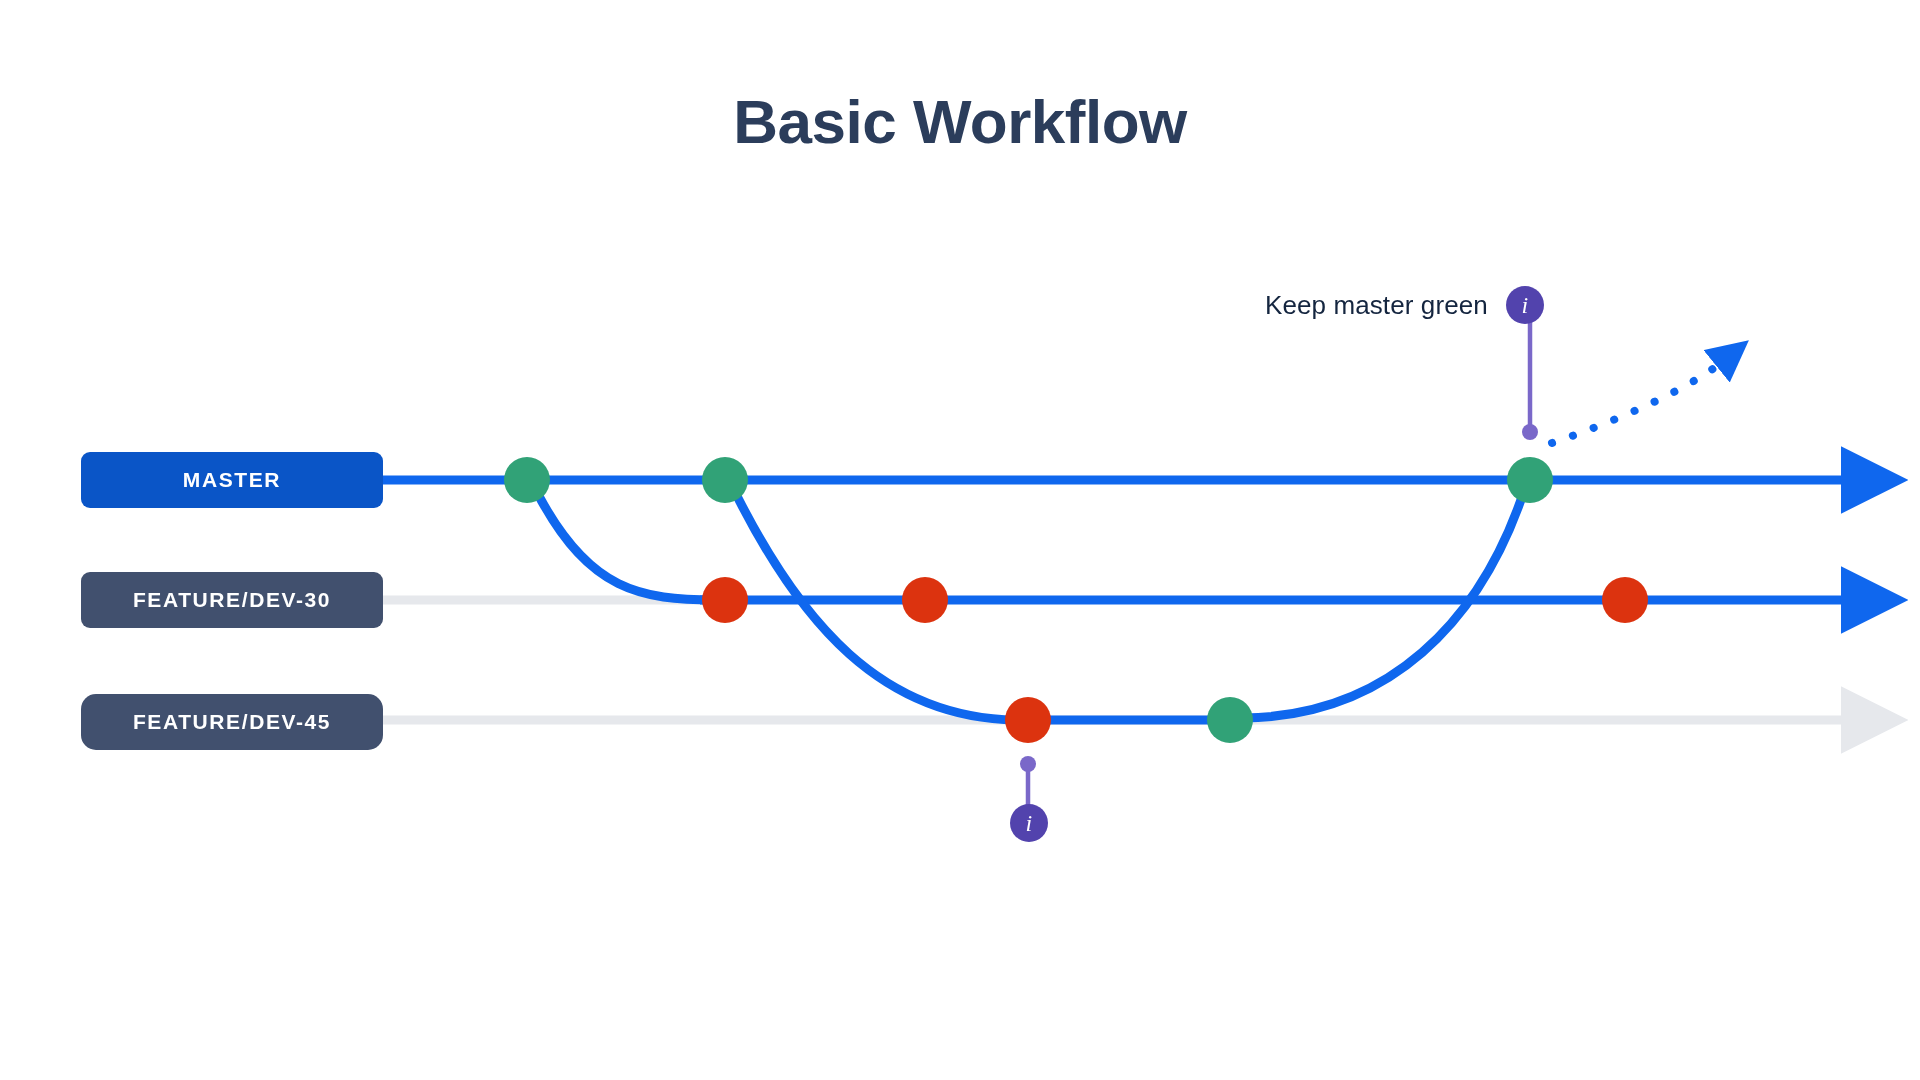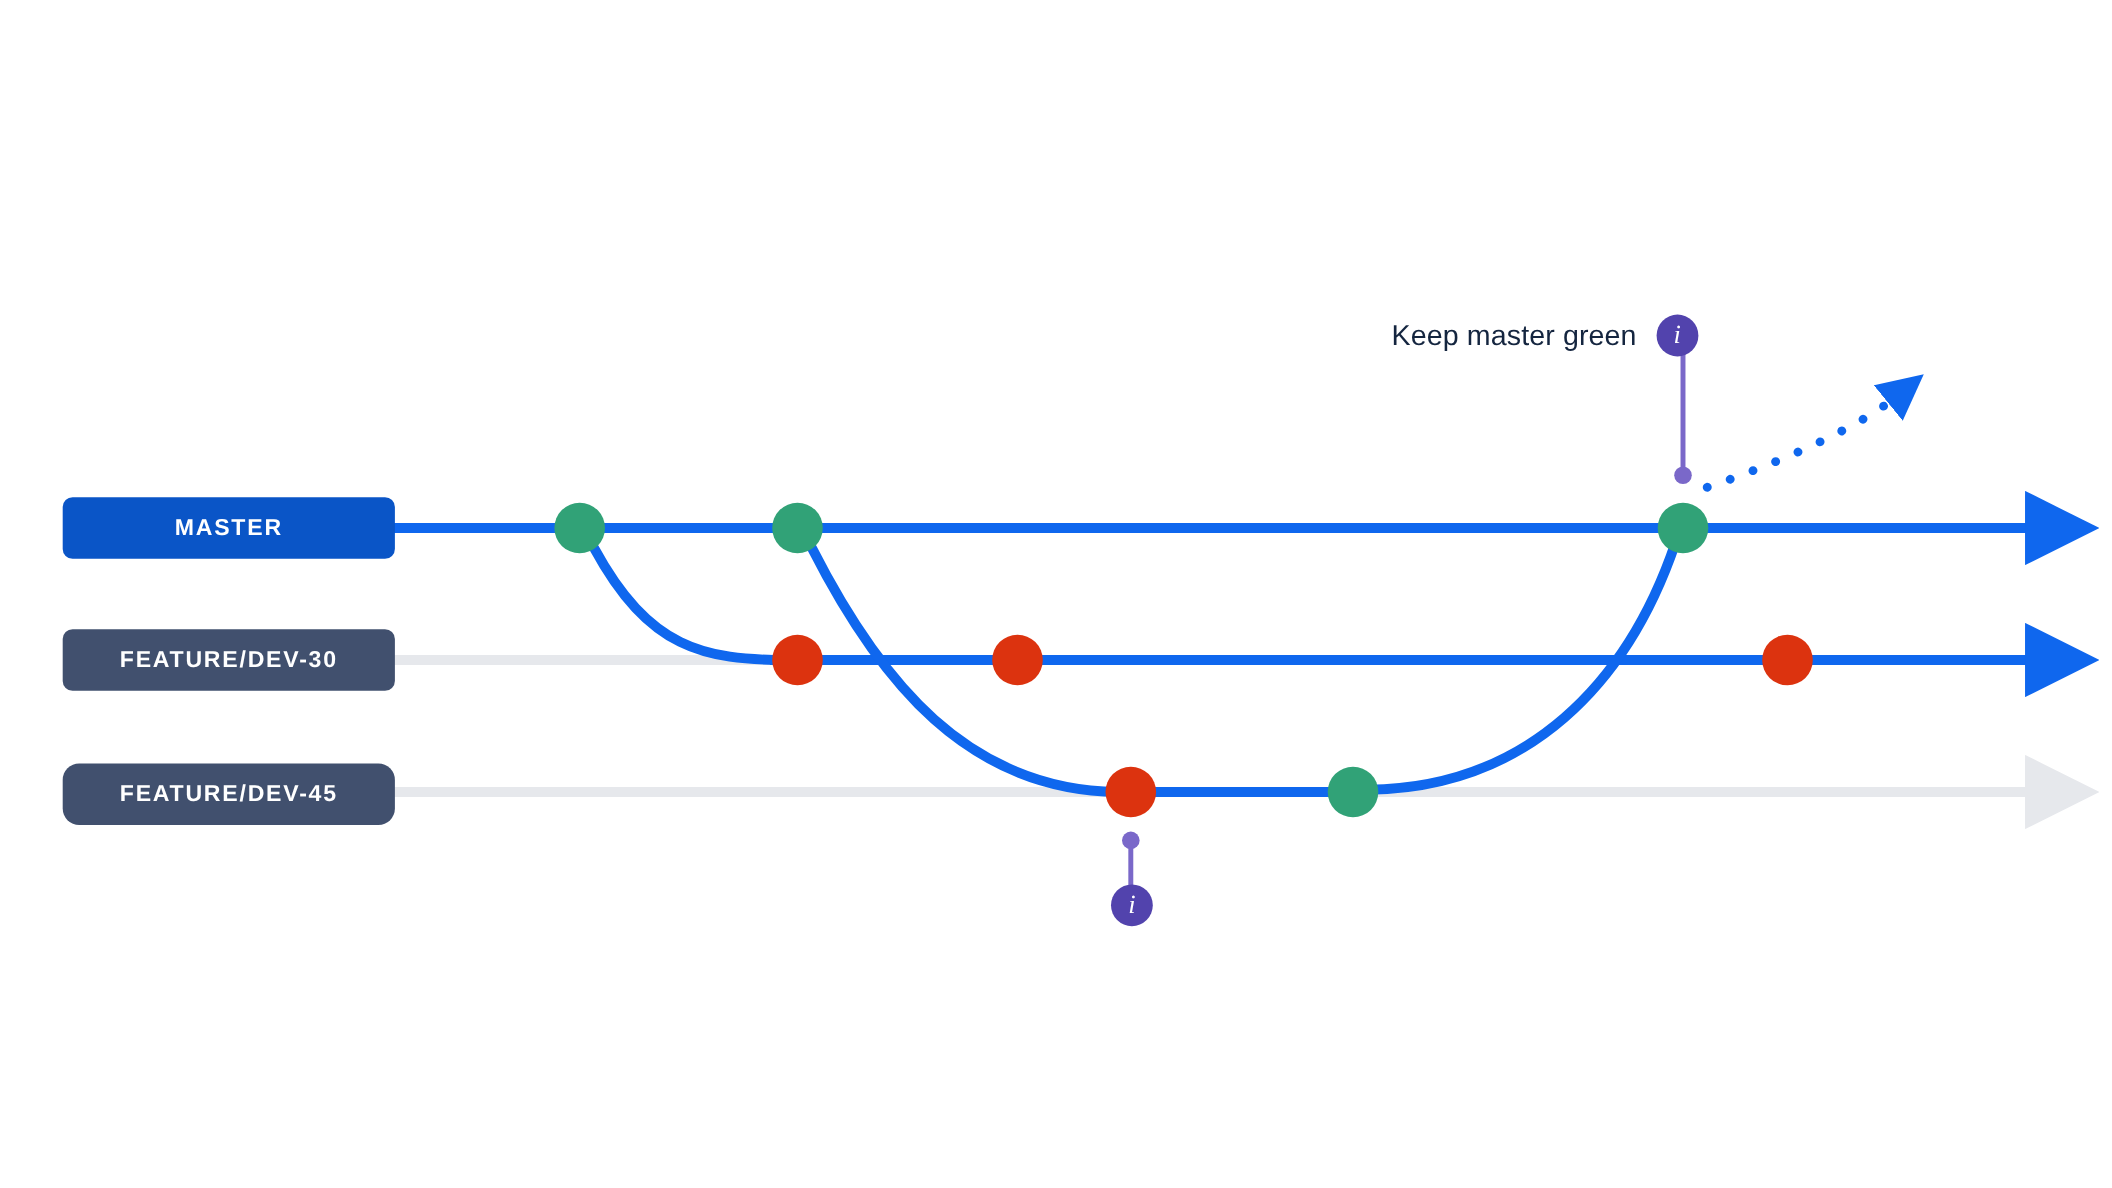--- a/index.html
+++ b/index.html
@@ -56,20 +56,21 @@
     display: flex;
     align-items: center;
     justify-content: center;
     box-sizing: border-box;
     color: #ffffff;
     font-size: 21px;
     font-weight: 700;
     letter-spacing: 1.6px;
     white-space: nowrap;
     user-select: none;
+    margin-left: 24px;
   }
   .branch-badge.master  { background: #0a55c7; }
   .branch-badge.feature { background: #41506e; }
 
   #badge-master  { left: 57px; top: 452px; }
   #badge-dev30   { left: 57px; top: 572px; text-align: center; }
   #badge-dev45   { left: 57px; top: 694px; border-radius: 15px; }
 
   
   .annotation {
@@ -112,20 +113,21 @@
     left: 1010px;
     top: 804px;
   }
   #annotation-experiment .anno-label { margin-left: 20px; }
 </style>
 </head>
 <body>
 
 <div id="stage">
 
+  <div id="page-title">Basic Workflow</div>
 
   <svg id="graph-svg" viewBox="0 0 1920 1080" xmlns="http://www.w3.org/2000/svg">
 
     <defs>
       <marker id="arrow-blue" viewBox="0 0 12 12" refX="2.5" refY="6" markerWidth="7.5" markerHeight="7.5" orient="auto-start-reverse">
         <path d="M 0 0 L 12 6 L 0 12 z" fill="#0f67ee"></path>
       </marker>
       <marker id="arrow-gray" viewBox="0 0 12 12" refX="2.5" refY="6" markerWidth="7.5" markerHeight="7.5" orient="auto-start-reverse">
         <path d="M 0 0 L 12 6 L 0 12 z" fill="#e6e8ec"></path>
       </marker>

